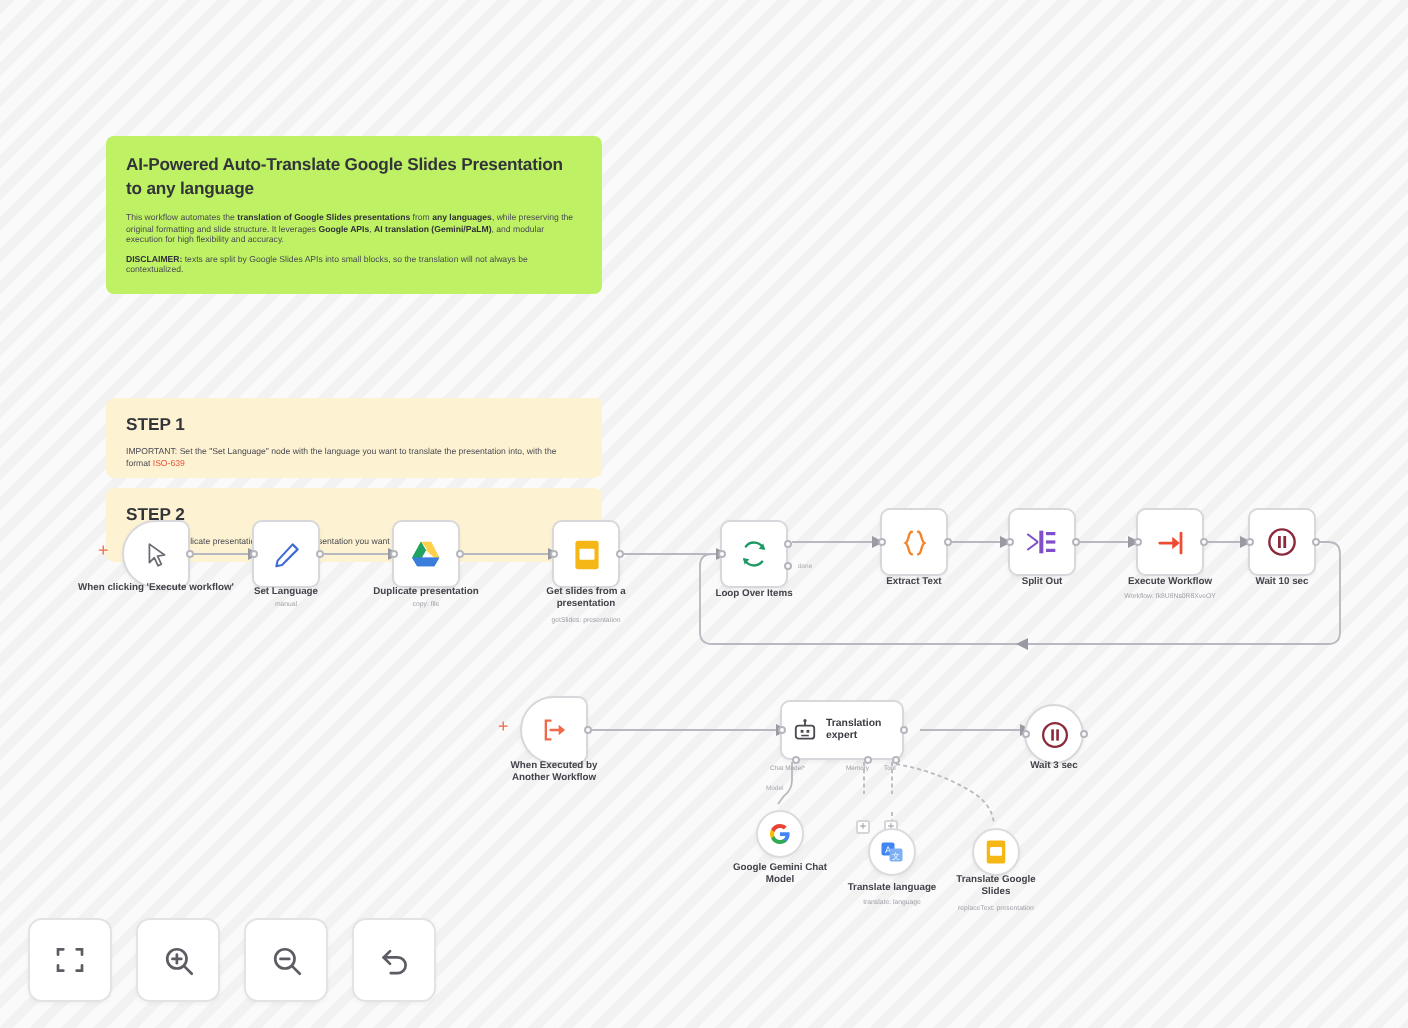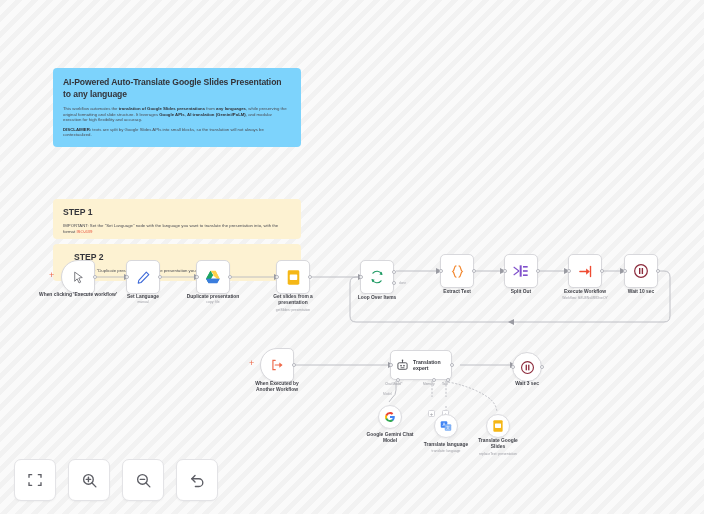--- a/index.html
+++ b/index.html
@@ -14,21 +14,21 @@
     position:absolute;inset:0;
     background-color:#f6f6f6;
     background-image:repeating-linear-gradient(135deg,
       #f2f2f2 0px,#f2f2f2 5px,
       #fafafa 5px,#fafafa 11px);
   }
   .abs{position:absolute;}
 
   
   .sticky{border-radius:4px;box-sizing:border-box;}
-  .sticky-pink{background:#7dd3fc;}
+  .sticky-pink{background:#bef264;}
   .sticky-yellow{background:#fdf2d2;margin-top:44px;}
   .sticky h1{
     font-size:8.6px;line-height:11.5px;margin:0 0 6px 0;
     font-weight:bold;color:#33343a;letter-spacing:-0.1px;
   }
   .sticky h2{
     font-size:8.6px;line-height:11px;margin:0 0 5px 0;
     font-weight:bold;color:#33343a;
   }
   .sticky p{
@@ -115,21 +115,21 @@
   <h1>AI-Powered Auto-Translate Google Slides Presentation to any language</h1>
   <p>This workflow automates the <b>translation of Google Slides presentations</b> from <b>any languages</b>, while preserving the original formatting and slide structure. It leverages <b>Google APIs</b>, <b>AI translation (Gemini/PaLM)</b>, and modular execution for high flexibility and accuracy.</p>
   <p><b>DISCLAIMER:</b> texts are split by Google Slides APIs into small blocks, so the translation will not always be contextualized.</p>
 </div>
 
 <div class="abs sticky sticky-yellow" style="left:53px;top:155px;width:248px;height:40px;padding:8px 10px;">
   <h2>STEP 1</h2>
   <p>IMPORTANT: Set the "Set Language" node with the language you want to translate the presentation into, with the format <span class="redlink">ISO-639</span></p>
 </div>
 
-<div class="abs sticky sticky-yellow" style="left:53px;top:200px;width:248px;height:37px;padding:8px 21px;">
+<div class="abs sticky sticky-yellow" style="left:53px;top:200px;width:248px;height:37px;padding:8px 10px;">
   <h2>STEP 2</h2>
   <p>In the node "Duplicate presentation" set up the presentation you want to translate</p>
 </div>
 
 <svg class="abs" style="left:0;top:240px;width:704px;height:90px;pointer-events:none;">
   <g stroke="#b8b9c0" stroke-width="0.9" fill="none">
     <line x1="95" y1="37" x2="126" y2="37"></line>
     <line x1="160" y1="37" x2="196" y2="37"></line>
     <line x1="230" y1="37" x2="276" y2="37"></line>
     <line x1="310" y1="37" x2="360" y2="37"></line>

